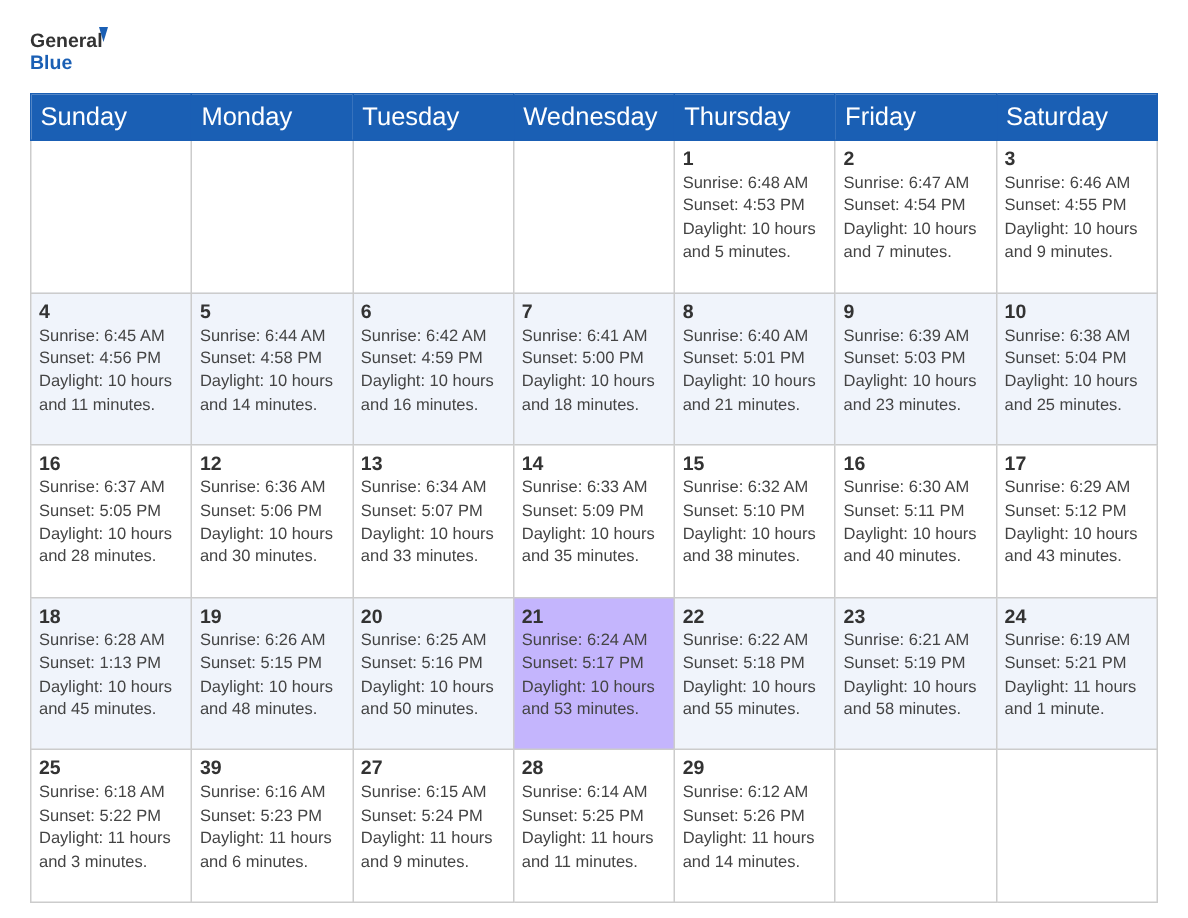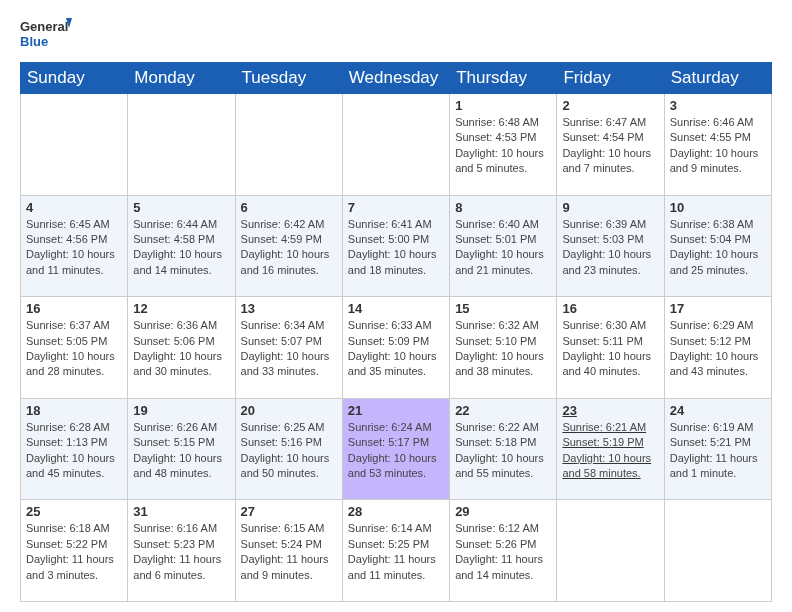--- a/index.html
+++ b/index.html
@@ -273,21 +273,21 @@
 Daylight: 10 hours
 and 53 minutes.</div>
           </td>
           <td style="background: rgb(240, 244, 251);">
             <span class="day-num">22</span>
             <div class="day-info">Sunrise: 6:22 AM
 Sunset: 5:18 PM
 Daylight: 10 hours
 and 55 minutes.</div>
           </td>
-          <td style="background: rgb(240, 244, 251); text-decoration: underline;">
+          <td style="background: rgb(240, 244, 251);">
             <span class="day-num">23</span>
             <div class="day-info">Sunrise: 6:21 AM
 Sunset: 5:19 PM
 Daylight: 10 hours
 and 58 minutes.</div>
           </td>
           <td style="background: rgb(240, 244, 251);">
             <span class="day-num">24</span>
             <div class="day-info">Sunrise: 6:19 AM
 Sunset: 5:21 PM
@@ -297,21 +297,21 @@
         </tr>
         <tr>
           <td>
             <span class="day-num">25</span>
             <div class="day-info">Sunrise: 6:18 AM
 Sunset: 5:22 PM
 Daylight: 11 hours
 and 3 minutes.</div>
           </td>
           <td>
-            <span class="day-num">31</span>
+            <span class="day-num">39</span>
             <div class="day-info">Sunrise: 6:16 AM
 Sunset: 5:23 PM
 Daylight: 11 hours
 and 6 minutes.</div>
           </td>
           <td>
             <span class="day-num">27</span>
             <div class="day-info">Sunrise: 6:15 AM
 Sunset: 5:24 PM
 Daylight: 11 hours

